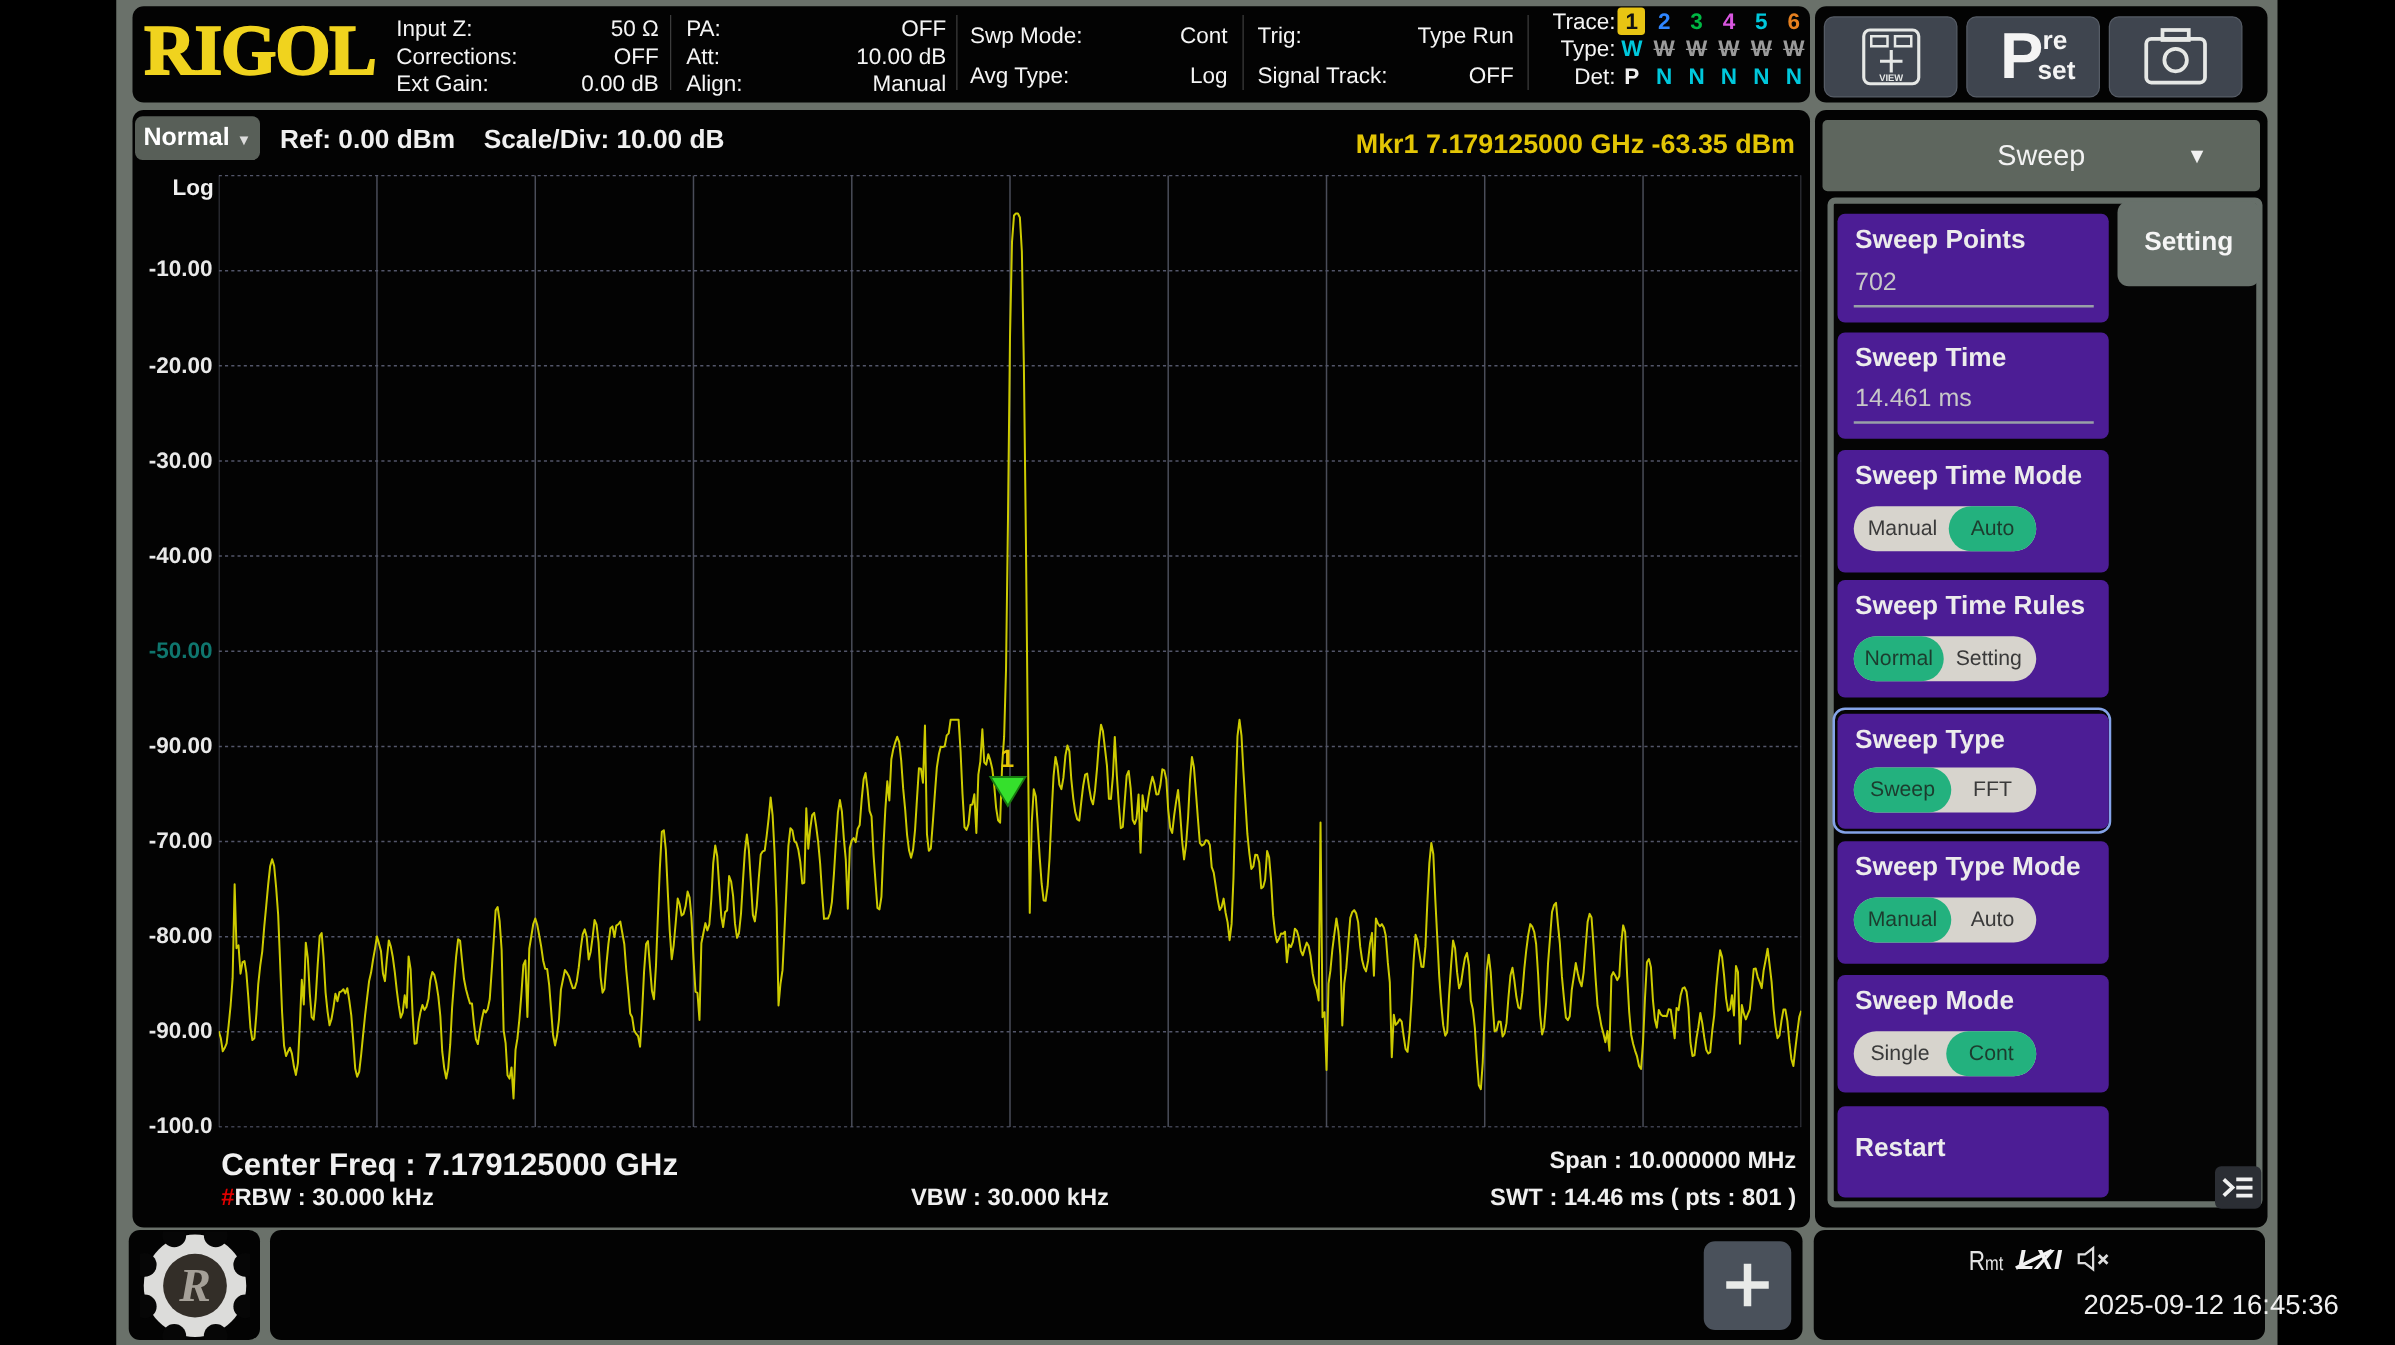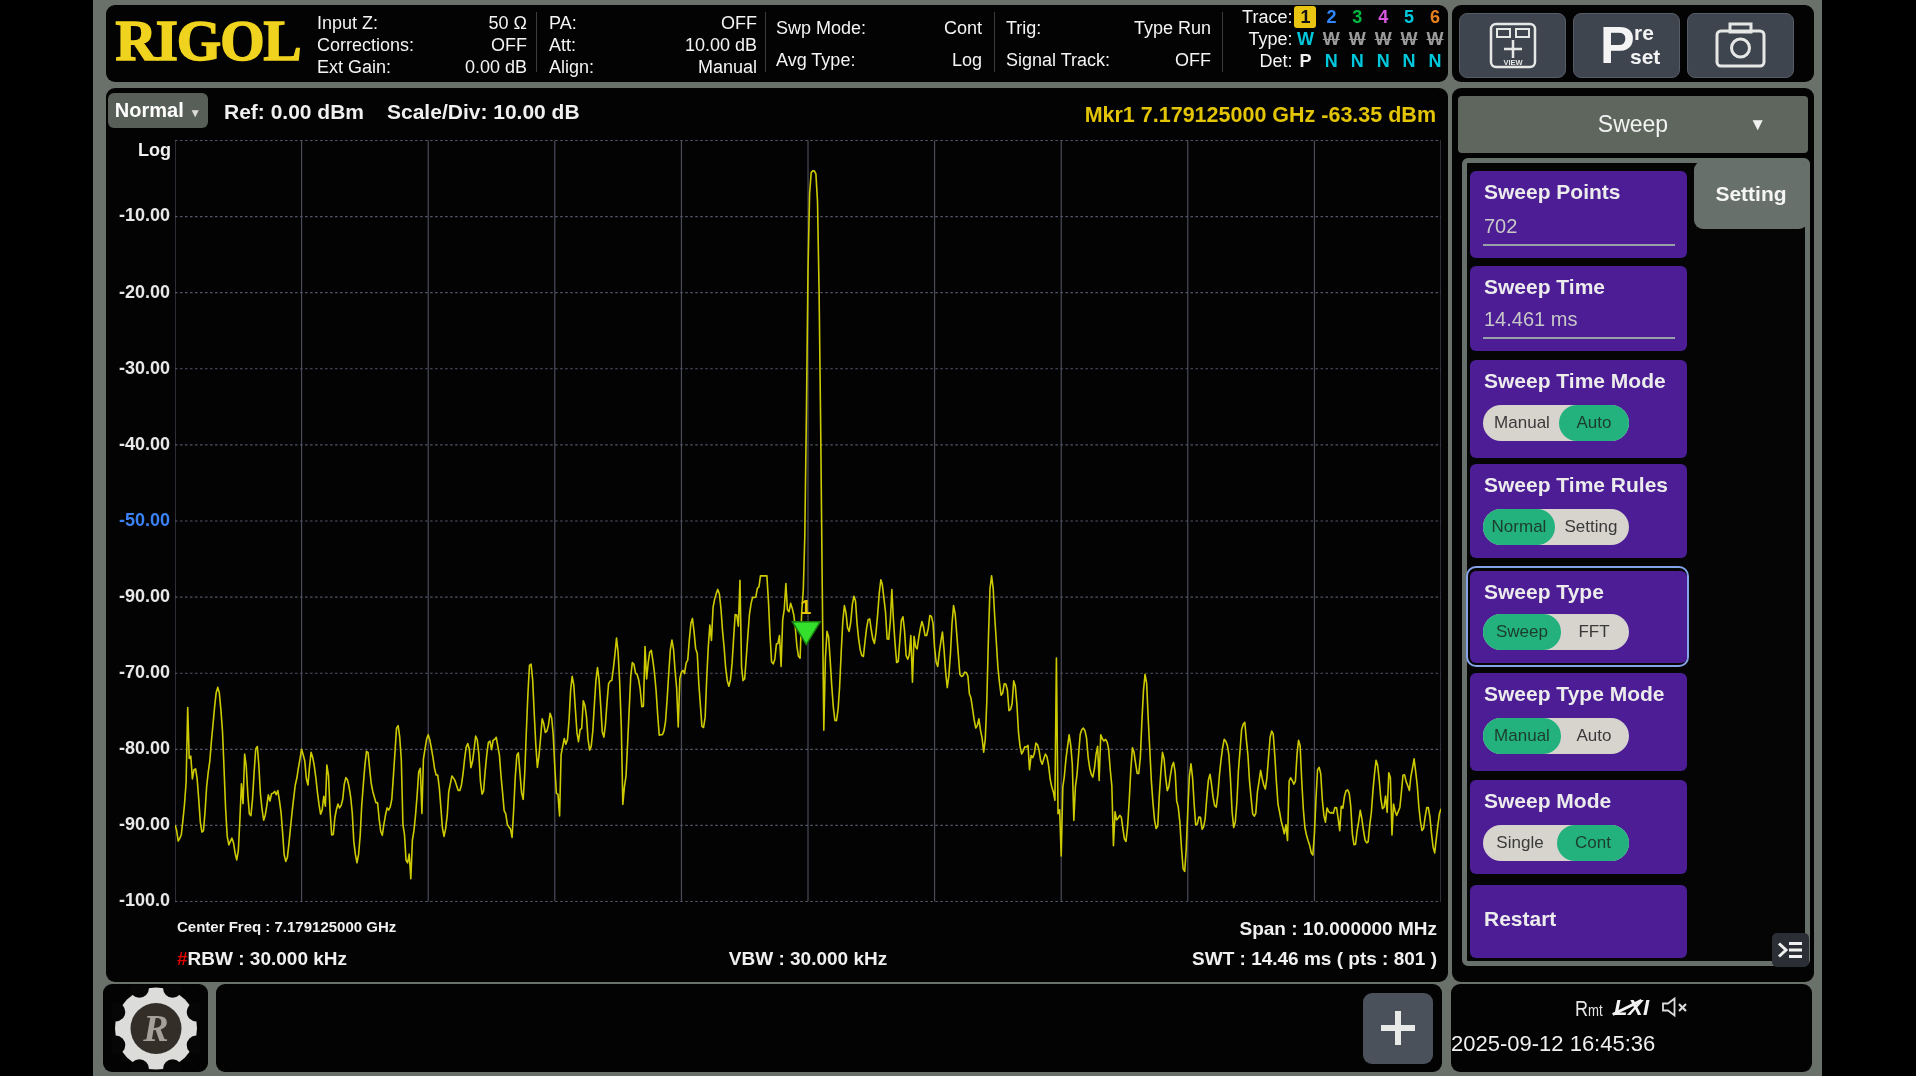--- a/index.html
+++ b/index.html
@@ -148,21 +148,21 @@
 <div class="w b" style="position:absolute; left:224px; top:100px; font-size:21px;">Ref: 0.00 dBm</div>
 <div class="w b" style="position:absolute; left:387px; top:100px; font-size:21px;">Scale/Div: 10.00 dB</div>
 <div class="b" style="position:absolute; left:800px; top:103px; width:636px; font-size:21.5px; color:#e3c505; text-align:right;">Mkr1 7.179125000 GHz -63.35 dBm</div>
 <div class="w b" style="position:absolute; left:138px; top:140px; font-size:18px;">Log</div>
 
 <div id="ylabels">
       <div style="position:absolute; left:100px; top:205px; width:70px; text-align:right; font-size:18px; font-weight:bold; color:#e8e8e8;">-10.00</div>
       <div style="position:absolute; left:100px; top:282px; width:70px; text-align:right; font-size:18px; font-weight:bold; color:#e8e8e8;">-20.00</div>
       <div style="position:absolute; left:100px; top:358px; width:70px; text-align:right; font-size:18px; font-weight:bold; color:#e8e8e8;">-30.00</div>
       <div style="position:absolute; left:100px; top:434px; width:70px; text-align:right; font-size:18px; font-weight:bold; color:#e8e8e8;">-40.00</div>
-      <div style="position:absolute; left:100px; top:510px; width:70px; text-align:right; font-size:18px; font-weight:bold; color:#3b82f6;">-50.00</div>
+      <div style="position:absolute; left:100px; top:510px; width:70px; text-align:right; font-size:18px; font-weight:bold; color:#0f766e;">-50.00</div>
       <div style="position:absolute; left:100px; top:586px; width:70px; text-align:right; font-size:18px; font-weight:bold; color:#e8e8e8;">-90.00</div>
       <div style="position:absolute; left:100px; top:662px; width:70px; text-align:right; font-size:18px; font-weight:bold; color:#e8e8e8;">-70.00</div>
       <div style="position:absolute; left:100px; top:738px; width:70px; text-align:right; font-size:18px; font-weight:bold; color:#e8e8e8;">-80.00</div>
       <div style="position:absolute; left:100px; top:814px; width:70px; text-align:right; font-size:18px; font-weight:bold; color:#e8e8e8;">-90.00</div>
       <div style="position:absolute; left:100px; top:890px; width:70px; text-align:right; font-size:18px; font-weight:bold; color:#e8e8e8;">-100.0</div>
     </div>
 
 <div id="plot" style="position:absolute; left:175px; top:140px;">
       <svg width="1266" height="762" viewBox="0 0 1265.4 760.8" style="display:block;">
 <line x1="0.0" y1="0" x2="0.0" y2="760.8" stroke="#4a4d59" stroke-width="1.2"></line>
@@ -186,21 +186,21 @@
         <line x1="0" y1="532.6" x2="1265.4" y2="532.6" stroke="#53566a" stroke-width="1.2" stroke-dasharray="2.5,2.5"></line>
         <line x1="0" y1="608.6" x2="1265.4" y2="608.6" stroke="#53566a" stroke-width="1.2" stroke-dasharray="2.5,2.5"></line>
         <line x1="0" y1="684.7" x2="1265.4" y2="684.7" stroke="#53566a" stroke-width="1.2" stroke-dasharray="2.5,2.5"></line>
         <line x1="0" y1="760.8" x2="1265.4" y2="760.8" stroke="#53566a" stroke-width="1.2" stroke-dasharray="2.5,2.5"></line>
 <polyline points="0.0,684.3 1.6,689.6 3.2,700.3 4.7,697.7 6.3,694.0 7.9,679.6 9.5,663.5 11.1,641.8 12.7,566.8 14.2,617.8 15.8,615.5 17.4,638.2 19.0,629.0 20.6,628.2 22.1,637.8 23.7,658.1 25.3,681.3 26.9,691.3 28.5,689.8 30.1,670.2 31.6,646.3 33.2,631.6 34.8,620.3 36.4,600.4 38.0,583.6 39.5,567.2 41.1,552.4 42.7,546.7 44.3,552.1 45.9,569.5 47.5,591.1 49.0,627.5 50.6,668.2 52.2,695.7 53.8,704.1 55.4,700.4 56.9,697.4 58.5,702.2 60.1,712.3 61.7,719.2 63.3,709.8 64.9,678.2 66.4,643.1 68.0,662.9 69.6,613.4 71.2,625.5 72.8,654.0 74.3,673.0 75.9,675.0 77.5,658.1 79.1,631.3 80.7,608.2 82.3,605.8 83.8,624.8 85.4,653.1 87.0,668.5 88.6,679.5 90.2,674.4 91.7,665.5 93.3,654.2 94.9,660.3 96.5,653.1 98.1,652.4 99.7,650.7 101.2,654.0 102.8,649.8 104.4,659.8 106.0,671.8 107.6,692.5 109.1,714.0 110.7,720.6 112.3,716.8 113.9,702.7 115.5,686.3 117.0,671.6 118.6,657.7 120.2,644.3 121.8,637.3 123.4,626.9 125.0,618.0 126.5,608.5 128.1,614.0 129.7,620.0 131.3,638.1 132.9,644.2 134.4,626.7 136.0,611.6 137.6,616.6 139.2,625.1 140.8,637.2 142.4,651.9 143.9,663.4 145.5,673.4 147.1,669.4 148.7,655.5 150.3,665.4 151.8,624.4 153.4,634.6 155.0,670.3 156.6,694.2 158.2,693.8 159.8,677.0 161.3,669.0 162.9,663.3 164.5,667.2 166.1,664.6 167.7,658.3 169.2,643.4 170.8,636.9 172.4,639.2 174.0,646.3 175.6,656.5 177.2,672.4 178.7,700.4 180.3,713.7 181.9,722.0 183.5,713.7 185.1,694.6 186.6,665.3 188.2,644.2 189.8,624.6 191.4,610.7 193.0,612.0 194.6,628.3 196.1,642.5 197.7,650.7 199.3,656.6 200.9,662.0 202.5,662.1 204.0,677.8 205.6,690.5 207.2,694.5 208.8,683.6 210.4,674.3 212.0,667.2 213.5,669.3 215.1,666.4 216.7,658.5 218.3,635.2 219.9,611.3 221.4,587.6 223.0,584.9 224.6,596.2 226.2,619.3 227.8,683.6 229.4,694.0 230.9,719.4 232.5,722.1 234.1,713.2 235.7,738.0 237.3,699.2 238.8,690.2 240.4,674.6 242.0,654.6 243.6,631.2 245.2,627.6 246.8,672.8 248.3,618.3 249.9,608.5 251.5,598.5 253.1,594.1 254.7,599.3 256.2,607.3 257.8,616.4 259.4,627.6 261.0,634.3 262.6,634.4 264.2,647.1 265.7,666.4 267.3,687.2 268.9,695.6 270.5,687.9 272.1,674.7 273.6,651.0 275.2,643.1 276.8,635.3 278.4,637.4 280.0,640.2 281.6,645.4 283.1,649.8 284.7,649.7 286.3,644.2 287.9,633.0 289.5,617.8 291.0,606.7 292.6,602.8 294.2,608.6 295.8,626.9 297.4,620.6 299.0,608.5 300.5,595.3 302.1,599.0 303.7,613.1 305.3,640.7 306.9,653.4 308.4,650.5 310.0,630.6 311.6,614.2 313.2,601.9 314.8,600.4 316.4,608.9 317.9,599.8 319.5,598.7 321.1,596.6 322.7,605.7 324.3,614.7 325.8,634.7 327.4,651.6 329.0,670.0 330.6,673.1 332.2,683.7 333.7,686.2 335.3,688.2 336.9,696.7 338.5,669.3 340.1,636.4 341.7,614.5 343.2,612.1 344.8,632.5 346.4,651.9 348.0,658.6 349.6,632.1 351.1,593.1 352.7,554.0 354.3,524.8 355.9,523.5 357.5,539.2 359.1,573.6 360.6,603.7 362.2,626.7 363.8,615.3 365.4,597.3 367.0,578.1 368.5,582.6 370.1,591.7 371.7,590.4 373.3,584.2 374.9,572.6 376.5,577.3 378.0,593.6 379.6,625.8 381.2,652.6 382.8,653.7 384.4,675.3 385.9,613.9 387.5,605.9 389.1,597.8 390.7,603.6 392.3,598.8 393.9,578.5 395.4,549.8 397.0,535.7 398.6,544.3 400.2,568.8 401.8,592.2 403.3,600.9 404.9,589.0 406.5,587.6 408.1,560.1 409.7,564.5 411.3,576.2 412.8,598.2 414.4,609.5 416.0,605.7 417.6,590.3 419.2,563.6 420.7,540.2 422.3,527.0 423.9,539.4 425.5,565.1 427.1,591.2 428.7,596.4 430.2,584.2 431.8,561.9 433.4,543.0 435.0,540.4 436.6,539.7 438.1,528.2 439.7,514.0 441.3,497.3 442.9,511.9 444.5,542.4 446.1,586.1 447.6,663.6 449.2,646.1 450.8,635.4 452.4,602.9 454.0,568.7 455.5,536.0 457.1,521.9 458.7,523.6 460.3,532.4 461.9,533.8 463.5,539.4 465.0,548.8 466.6,566.1 468.2,565.5 469.8,505.9 471.4,538.3 472.9,522.8 474.5,511.5 476.1,509.6 477.7,520.3 479.3,532.8 480.9,550.4 482.4,573.5 484.0,594.4 485.6,594.1 487.2,594.0 488.8,589.9 490.3,580.8 491.9,558.7 493.5,532.8 495.1,509.3 496.7,499.4 498.3,508.7 499.8,529.6 501.4,547.2 503.0,586.3 504.6,537.7 506.2,531.6 507.7,529.8 509.3,533.0 510.9,522.3 512.5,519.4 514.1,498.8 515.7,482.5 517.2,477.8 518.8,490.9 520.4,508.0 522.0,512.5 523.6,543.3 525.1,564.1 526.7,585.7 528.3,586.8 529.9,576.7 531.5,536.7 533.0,506.9 534.6,484.4 536.2,499.7 537.8,466.8 539.4,458.5 541.0,453.0 542.5,448.8 544.1,453.1 545.7,467.9 547.3,490.5 548.9,507.3 550.4,527.3 552.0,539.8 553.6,545.5 555.2,539.2 556.8,523.0 558.4,497.0 559.9,474.0 561.5,474.4 563.1,485.5 564.7,439.7 566.3,526.7 567.8,539.9 569.4,538.1 571.0,517.2 572.6,494.7 574.2,473.4 575.8,463.0 577.3,456.7 578.9,456.9 580.5,456.4 582.1,447.7 583.7,446.1 585.2,435.2 586.8,435.2 588.4,435.2 590.0,435.2 591.6,435.2 593.2,461.0 594.7,494.2 596.3,521.1 597.9,523.2 599.5,518.8 601.1,503.4 602.6,502.9 604.2,494.8 605.8,525.7 607.4,479.1 609.0,468.4 610.6,442.8 612.1,469.2 613.7,471.1 615.3,462.7 616.9,467.5 618.5,474.3 620.0,486.6 621.6,505.6 623.2,515.6 624.8,517.5 626.4,471.7 628.0,448.9 629.5,395.6 631.1,273.9 632.7,129.3 634.3,53.3 635.9,32.0 637.4,30.4 639.0,30.4 640.6,33.5 642.2,60.9 643.8,152.2 645.4,289.1 646.9,441.3 648.5,589.6 650.1,517.3 651.7,490.7 653.3,496.3 654.8,518.1 656.4,544.4 658.0,566.3 659.6,579.7 661.2,579.9 662.8,568.3 664.3,546.1 665.9,511.5 667.5,480.5 669.1,464.9 670.7,472.5 672.2,487.0 673.8,490.7 675.4,481.7 677.0,464.0 678.6,455.7 680.2,460.4 681.7,482.7 683.3,498.2 684.9,509.2 686.5,514.9 688.1,515.8 689.6,501.6 691.2,488.0 692.8,479.0 694.4,478.2 696.0,489.6 697.6,498.9 699.1,502.8 700.7,491.5 702.3,474.0 703.9,452.7 705.5,439.1 707.0,444.2 708.6,457.8 710.2,471.7 711.8,498.4 713.4,498.5 715.0,480.2 716.5,448.9 718.1,479.3 719.7,502.7 721.3,521.9 722.9,520.9 724.4,500.8 726.0,479.9 727.6,476.1 729.2,490.3 730.8,515.1 732.4,518.5 733.9,514.1 735.5,495.0 737.1,541.5 738.7,495.6 740.3,506.2 741.8,508.3 743.4,496.9 745.0,487.8 746.6,480.8 748.2,486.4 749.7,494.9 751.3,494.8 752.9,487.8 754.5,474.8 756.1,475.7 757.7,483.0 759.2,507.1 760.8,521.6 762.4,525.7 764.0,511.5 765.6,500.2 767.1,491.3 768.7,509.3 770.3,531.8 771.9,546.9 773.5,535.0 775.1,512.9 776.6,483.6 778.2,464.9 779.8,473.4 781.4,493.7 783.0,514.7 784.5,533.7 786.1,535.8 787.7,534.9 789.3,531.5 790.9,531.9 792.5,535.3 794.0,553.0 795.6,557.4 797.2,568.2 798.8,579.2 800.4,587.3 801.9,584.9 803.5,578.2 805.1,589.5 806.7,597.2 808.3,611.4 809.9,598.4 811.4,561.5 813.0,498.7 814.6,448.2 816.2,435.2 817.8,447.9 819.3,475.6 820.9,500.6 822.5,526.5 824.1,542.0 825.7,554.5 827.3,552.4 828.8,543.2 830.4,543.4 832.0,549.4 833.6,570.0 835.2,568.7 836.7,563.1 838.3,540.2 839.9,545.2 841.5,563.8 843.1,591.6 844.7,606.1 846.2,613.2 847.8,610.3 849.4,606.1 851.0,606.3 852.6,604.6 854.1,629.1 855.7,614.9 857.3,616.9 858.9,612.8 860.5,602.3 862.1,604.0 863.6,609.2 865.2,619.7 866.8,623.5 868.4,618.0 870.0,613.4 871.5,616.0 873.1,624.3 874.7,638.0 876.3,646.1 877.9,650.9 879.5,659.6 881.0,517.3 882.6,673.0 884.2,669.1 885.8,715.2 887.4,646.1 888.9,635.8 890.5,618.5 892.1,606.1 893.7,594.1 895.3,604.4 896.9,623.8 898.4,679.6 900.0,645.9 901.6,633.8 903.2,613.4 904.8,593.6 906.3,589.1 907.9,587.4 909.5,590.0 911.1,597.2 912.7,616.4 914.3,627.5 915.8,633.3 917.4,636.4 919.0,628.0 920.6,613.8 922.2,605.6 923.7,639.8 925.3,594.0 926.9,598.1 928.5,600.3 930.1,598.6 931.7,601.4 933.2,608.1 934.8,629.0 936.4,645.1 938.0,705.0 939.6,671.0 941.1,679.2 942.7,677.5 944.3,674.6 945.9,676.6 947.5,688.4 949.0,698.4 950.6,700.7 952.2,685.1 953.8,659.2 955.4,628.5 957.0,607.1 958.5,611.4 960.1,622.3 961.7,632.7 963.3,632.8 964.9,616.6 966.4,581.4 968.0,550.2 969.6,533.7 971.2,542.7 972.8,579.1 974.4,610.5 975.9,640.2 977.5,662.2 979.1,679.4 980.7,687.8 982.3,685.1 983.8,655.2 985.4,631.4 987.0,611.7 988.6,617.9 990.2,637.0 991.8,649.9 993.3,646.3 994.9,635.1 996.5,625.6 998.1,621.7 999.7,631.5 1001.2,659.9 1002.8,666.6 1004.4,681.6 1006.0,707.3 1007.6,727.5 1009.2,730.6 1010.7,709.3 1012.3,669.7 1013.9,635.6 1015.5,623.0 1017.1,637.2 1018.6,662.3 1020.2,684.3 1021.8,683.4 1023.4,676.4 1025.0,676.6 1026.6,688.5 1028.1,686.1 1029.7,677.8 1031.3,656.9 1032.9,639.4 1034.5,633.5 1036.0,643.5 1037.6,656.7 1039.2,665.2 1040.8,666.3 1042.4,653.4 1044.0,633.8 1045.5,619.5 1047.1,607.2 1048.7,598.6 1050.3,600.6 1051.9,604.9 1053.4,614.5 1055.0,639.1 1056.6,671.1 1058.2,686.8 1059.8,681.2 1061.4,661.3 1062.9,630.3 1064.5,609.9 1066.1,588.9 1067.7,583.5 1069.3,581.6 1070.8,598.4 1072.4,614.4 1074.0,640.2 1075.6,657.4 1077.2,673.3 1078.8,675.4 1080.3,672.3 1081.9,651.2 1083.5,640.8 1085.1,629.7 1086.7,637.9 1088.2,644.2 1089.8,648.3 1091.4,637.1 1093.0,616.5 1094.6,596.6 1096.2,590.4 1097.7,593.3 1099.3,615.2 1100.9,641.4 1102.5,663.7 1104.1,671.5 1105.6,680.1 1107.2,686.1 1108.8,693.0 1110.4,684.1 1112.0,699.8 1113.6,640.3 1115.1,637.0 1116.7,639.8 1118.3,643.4 1119.9,640.3 1121.5,613.4 1123.0,599.6 1124.6,605.0 1126.2,640.0 1127.8,668.5 1129.4,687.0 1131.0,694.5 1132.5,699.7 1134.1,704.4 1135.7,712.0 1137.3,714.3 1138.9,692.8 1140.4,658.9 1142.0,629.1 1143.6,626.6 1145.2,633.0 1146.8,659.3 1148.4,675.1 1149.9,681.4 1151.5,667.2 1153.1,670.8 1154.7,672.1 1156.3,671.9 1157.8,672.4 1159.4,666.7 1161.0,667.0 1162.6,678.0 1164.2,689.9 1165.7,665.6 1167.3,667.4 1168.9,655.7 1170.5,650.0 1172.1,649.2 1173.7,652.7 1175.2,665.5 1176.8,693.4 1178.4,704.0 1180.0,703.5 1181.6,690.0 1183.1,681.2 1184.7,669.6 1186.3,678.0 1187.9,689.6 1189.5,699.3 1191.1,702.1 1192.6,701.0 1194.2,684.2 1195.8,671.5 1197.4,649.6 1199.0,632.4 1200.5,619.5 1202.1,625.0 1203.7,639.6 1205.3,658.1 1206.9,667.9 1208.5,666.4 1210.0,655.4 1211.6,671.6 1213.2,632.1 1214.8,636.9 1216.4,694.2 1217.9,663.2 1219.5,670.2 1221.1,674.8 1222.7,670.6 1224.3,666.7 1225.9,650.7 1227.4,634.5 1229.0,634.1 1230.6,640.9 1232.2,645.0 1233.8,649.8 1235.3,635.8 1236.9,627.5 1238.5,618.2 1240.1,630.9 1241.7,645.0 1243.3,666.5 1244.8,680.3 1246.4,689.8 1248.0,687.6 1249.6,675.8 1251.2,666.8 1252.7,666.9 1254.3,676.1 1255.9,693.0 1257.5,706.4 1259.1,712.1 1260.7,697.9 1262.2,685.4 1263.8,672.9 1265.4,667.9" fill="none" stroke="#cdcb00" stroke-width="1.6" stroke-linejoin="round"></polyline>
 <text x="625" y="473" fill="#e3c505" font-size="20" font-weight="bold" font-family="Liberation Sans">1</text>
 <polygon points="617,481 645,481 631,504" fill="#35e02c" stroke="#1a7a10" stroke-width="1.5"></polygon>
 </svg>
     </div>
 
-<div class="w b" style="position:absolute; left:177px; top:918px; font-size:15px;">Center Freq : 7.179125000 GHz</div>
+<div class="w b" style="position:absolute; left:177px; top:918px; font-size:25px;">Center Freq : 7.179125000 GHz</div>
 <div class="w b" style="position:absolute; left:1000px; top:918px; width:437px; text-align:right; font-size:19px;">Span : 10.000000 MHz</div>
 <div class="w b" style="position:absolute; left:177px; top:948px; font-size:19px;"><span style="color:#e00000;">#</span>RBW : 30.000 kHz</div>
 <div class="w b" style="position:absolute; left:608px; top:948px; width:400px; text-align:center; font-size:19px;">VBW : 30.000 kHz</div>
 <div class="w b" style="position:absolute; left:1000px; top:948px; width:437px; text-align:right; font-size:19px;">SWT : 14.46 ms ( pts : 801 )</div>
 
 <div class="panel" style="left:1452px; top:88px; width:362px; height:894px;"></div>
 <div id="sweephdr" style="position:absolute; left:1458px; top:96px; width:350px; height:57px; background:#5e665e; border-radius:4px; color:#f2f2f2; font-size:23px; text-align:center; line-height:57px;">Sweep<span style="position:absolute; right:42px; top:0; font-size:17px;">▼</span></div>
 <div id="menuframe" style="position:absolute; left:1462px; top:158px; width:348px; height:808px; border:5px solid #67706a; border-radius:6px; background:#050505;"></div>
 <div id="settingtab" style="position:absolute; left:1694px; top:161px; width:114px; height:68px; background:#67706a; border-radius:9px; color:#f5f5f5; font-size:21px; font-weight:bold; text-align:center; line-height:66px;">Setting</div>
 
@@ -285,15 +285,15 @@
 <div class="panel" style="left:1451px; top:984px; width:361px; height:88px;"></div>
 <div id="statrow" style="position:absolute; left:1451px; top:993px; width:361px; height:28px;">
 <div style="position:absolute; left:124px; top:3px; color:#e4e4e4; font-size:22px; transform:scaleX(0.82); transform-origin:left;">R<span style="font-size:16px;">mt</span></div>
 <div style="position:absolute; left:163px; top:2px; color:#f2f2f2; font-size:22px; font-weight:bold; font-style:italic; letter-spacing:0.5px;">LXI<div style="position:absolute; left:-3px; top:11px; width:32px; height:2.5px; background:#f2f2f2; transform:rotate(-26deg);"></div></div>
 <div style="position:absolute; left:208px; top:2px;"><svg width="34" height="24" viewBox="0 0 34 24">
 <polygon points="4,8.5 9,8.5 15.5,3.5 15.5,20.5 9,15.5 4,15.5 4,8.5" fill="none" stroke="#dcdcdc" stroke-width="1.8"></polygon>
 <line x1="20" y1="9" x2="27" y2="16" stroke="#dcdcdc" stroke-width="2.2"></line>
 <line x1="27" y1="9" x2="20" y2="16" stroke="#dcdcdc" stroke-width="2.2"></line>
 </svg></div>
 </div>
-<div class="w" style="position:absolute; left:1451px; top:1031px; width:420px; text-align:left; font-size:22px;">2025-09-12 16:45:36</div>
+<div class="w" style="position:absolute; left:1451px; top:1031px; width:420px; text-align:right; font-size:22px;">2025-09-12 16:45:36</div>
 
 </div>
 
 </body></html>

